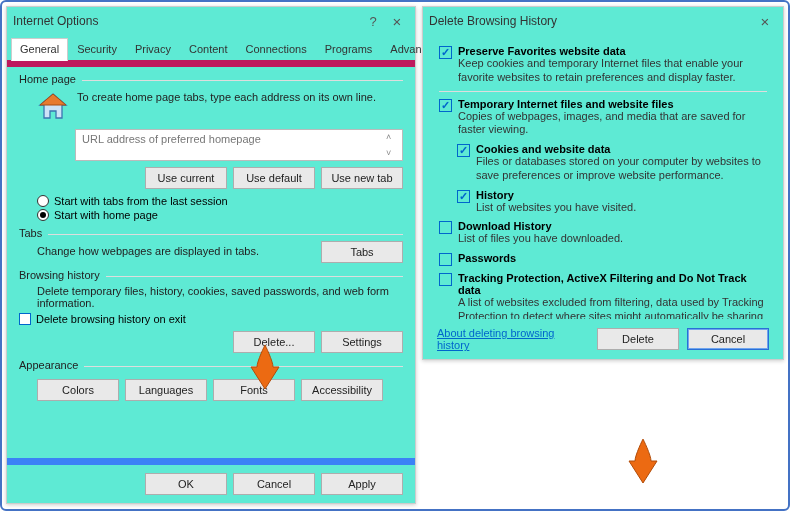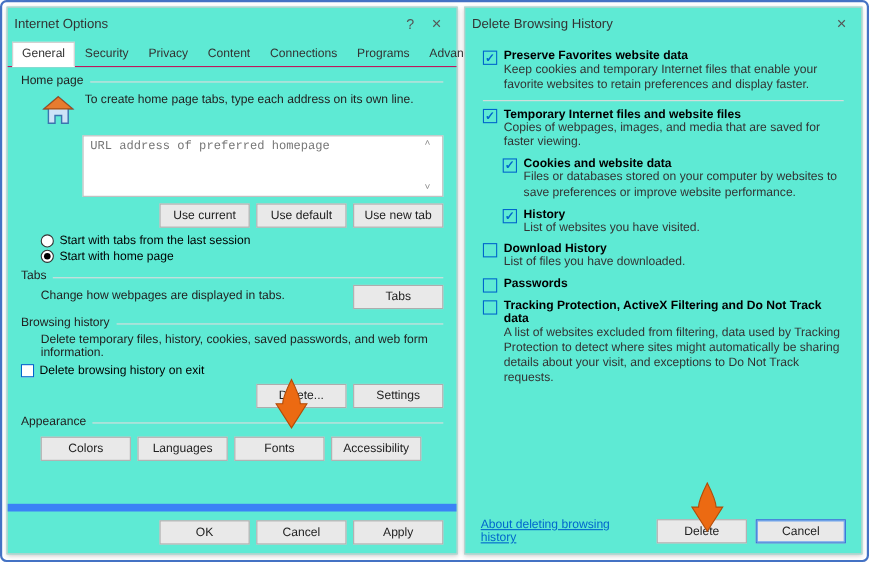--- a/index.html
+++ b/index.html
@@ -19,35 +19,35 @@
   }
   .window {
     background: #5eead4;
     border: 1px solid #ccc;
     box-shadow: 0 1px 4px rgba(0,0,0,0.2);
     display: flex;
     flex-direction: column;
     position: relative;
   }
   .win-left { width: 410px; height: 498px; }
-  .win-right { flex: 1; height: 498px; }
+  .win-right { flex: 1; height: 354px; }
   .titlebar {
     display: flex;
     align-items: center;
     height: 28px;
     padding: 0 6px;
     font-size: 12px;
     color: #333;
   }
   .titlebar .spacer { flex: 1; }
   .title-icon { width: 24px; text-align: center; color: #555; font-size: 13px; cursor: default; }
   .title-close { font-size: 15px; }
   .tabbar {
     display: flex;
-    border-bottom: 1px solid #be185d;
+    border-bottom: 7px solid #be185d;
     padding: 0 4px;
     margin-top: 2px;
   }
   .tab {
     padding: 4px 8px 5px 8px;
     font-size: 11px;
     color: #333;
     border: 1px solid transparent;
     border-bottom: none;
     position: relative;
@@ -64,26 +64,25 @@
   .group-label { font-size: 11px; color: #222; margin-bottom: 2px; }
   .group-line { display: flex; align-items: center; gap: 6px; text-align: center; }
   .group-line hr, hr.sep { flex:1; border:none; border-top:1px solid #ddd; margin:0; }
   .home-row { display:flex; gap:8px; margin: 4px 0 6px 18px; align-items:flex-start; }
   .home-icon { width: 32px; height: 32px; }
   .home-text { font-size: 11px; color: #222; }
   .url-box {
     margin-left: 56px;
     border: 1px solid #bbb;
     background: #fff;
-    height: 56px;
+    height: 32px;
     padding: 3px 6px;
     color: #777;
     font-size: 11px;
     position: relative;
-    font-family: Liberation Mono, monospace;
   }
   .url-scroll { position:absolute; right:2px; top:2px; bottom:2px; width:14px; display:flex; flex-direction:column; justify-content:space-between; color:#888; font-size:9px; }
   .btn-row { display:flex; gap:6px; justify-content:flex-end; margin-top:6px; }
   .btn {
     min-width: 82px;
     height: 22px;
     border: 1px solid #adadad;
     background: #e9e9e9;
     font-size: 11px;
     color: #222;

